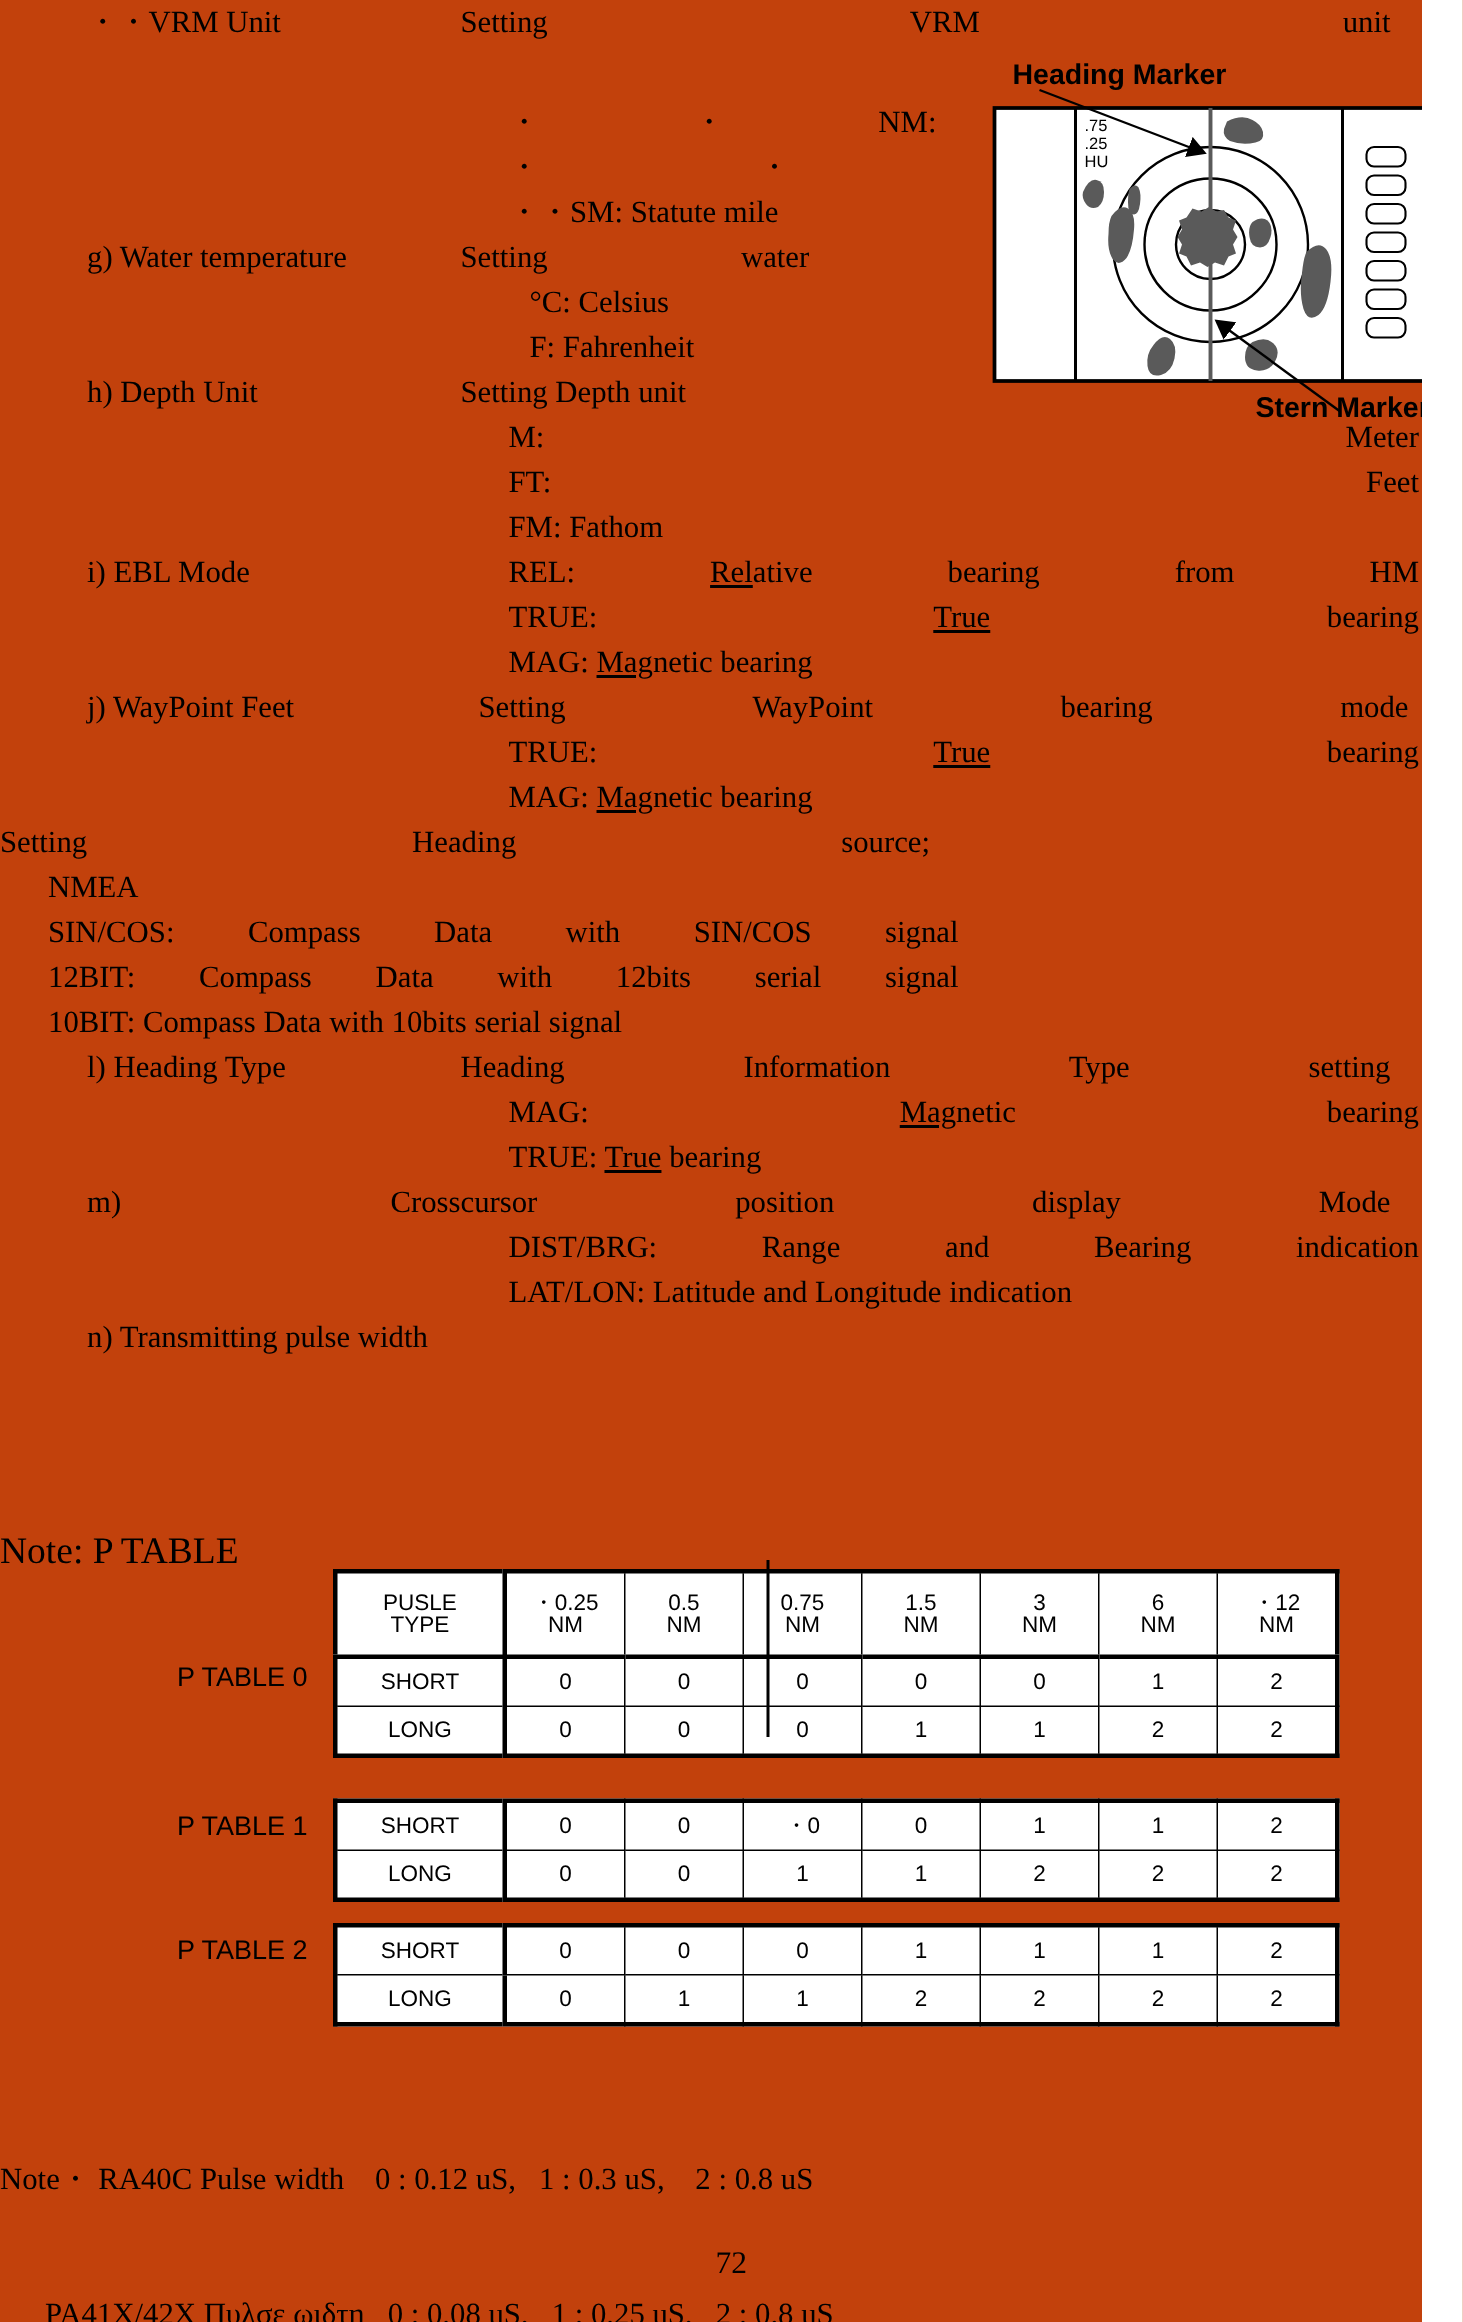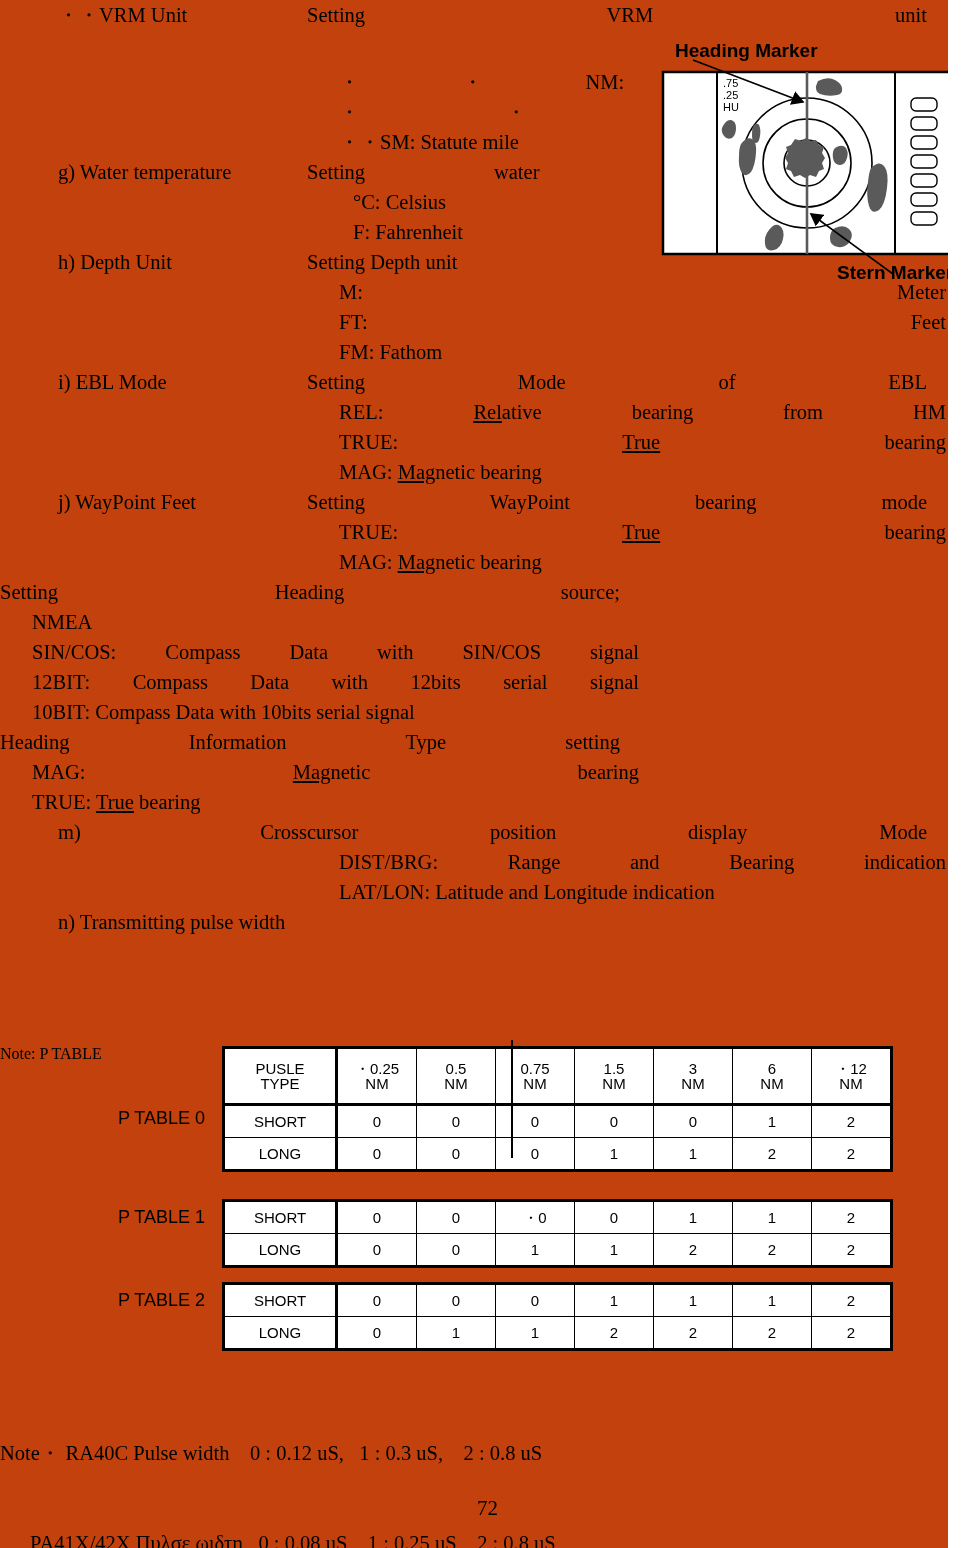--- a/index.html
+++ b/index.html
@@ -71,22 +71,22 @@
     white-space: nowrap;
     font-weight: bold;
   }
   #cap-heading { left: 20px; top: 2px; }
   #cap-stern   { left: 182px; top: 224px; }
 
   
   .note-ptable {
     position: absolute;
     left: 0px;
-    top: 1045px;
-    font-size: 16px;
+    top: 1021px;
+    font-size: 25px;
     white-space: nowrap;
   }
 
   .table-block {
     position: absolute;
     font-family: "Liberation Sans", "DejaVu Sans", sans-serif;
   }
   .table-label {
     position: absolute;
     font-family: "Liberation Sans", "DejaVu Sans", sans-serif;
@@ -174,44 +174,44 @@
         <div class="def-desc">
           <div class="" style="width: 620px;">Setting        Depth        unit</div>
           <div class="just sub" style="width: 607px;">M:                                                Meter</div>
           <div class="just sub" style="width: 607px;">FT:                                                 Feet</div>
           <div class="sub" style="width: 607px;">FM: Fathom</div>
         </div>
       </div>
       <div class="defrow">
         <div class="def-label">i) EBL Mode</div>
         <div class="def-desc">
-          <div class="just" style="width: 620px;">Setting                Mode                of                EBL</div>
           <div class="just sub" style="width: 607px;">REL: <span class="u">Rel</span>ative bearing from HM</div>
           <div class="just sub" style="width: 607px;">TRUE: <span class="u">True</span> bearing</div>
           <div class="sub" style="width: 607px;">MAG: <span class="u">Mag</span>netic bearing</div>
         </div>
       </div>
       <div class="defrow">
         <div class="def-label">j) WayPoint Feet</div>
         <div class="def-desc">
-          <div class="just" style="width: 620px;">Setting              WayPoint              bearing              mode</div>
+          <div class="just" style="width: 620px; margin-left: 12px;">Setting              WayPoint              bearing              mode</div>
           <div class="just sub" style="width: 607px;">TRUE: <span class="u">True</span> bearing</div>
           <div class="sub" style="width: 607px;">MAG: <span class="u">Mag</span>netic bearing</div>
         </div>
       </div>
       <div class="defrow">
         <div class="def-desc">
           <div class="just" style="width: 620px;">Setting                       Heading                       source;</div>
           <div class="sub" style="width: 607px;">NMEA</div>
           <div class="just sub" style="width: 607px;">SIN/COS:  Compass  Data  with  SIN/COS  signal</div>
           <div class="just sub" style="width: 607px;">12BIT:  Compass  Data  with  12bits  serial  signal</div>
           <div class="sub" style="width: 607px;">10BIT: Compass Data with 10bits serial signal</div>
         </div>
       </div>
       <div class="defrow">
+        <div class="def-label">l) Heading Type</div>
         <div class="def-desc">
           <div class="just" style="width: 620px;">Heading              Information              Type              setting</div>
           <div class="just sub" style="width: 607px;">MAG: <span class="u">Mag</span>netic bearing</div>
           <div class="sub" style="width: 607px;">TRUE: <span class="u">True</span> bearing</div>
         </div>
       </div>
       <div class="defrow">
         <div class="def-label just">m)               Cross</div>
         <div class="def-desc">
           <div class="just" style="width: 620px;">cursor            position            display            Mode</div>

